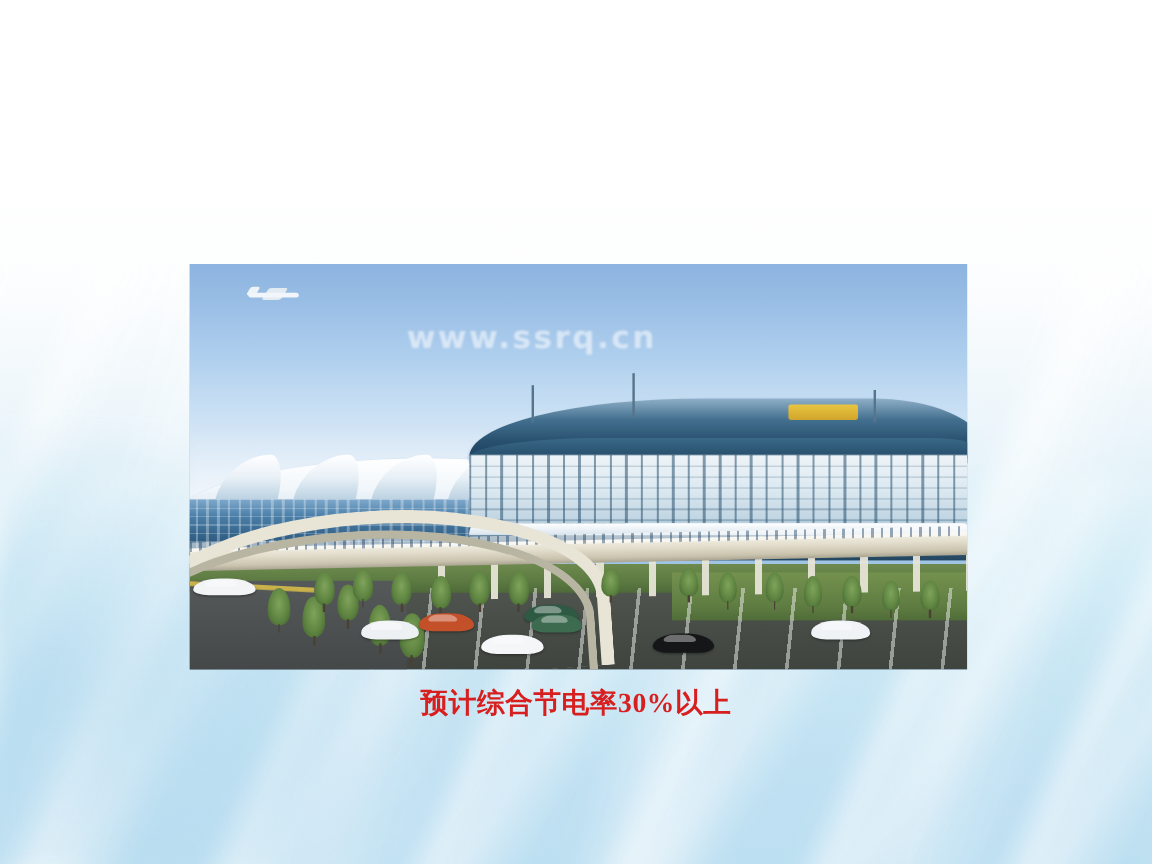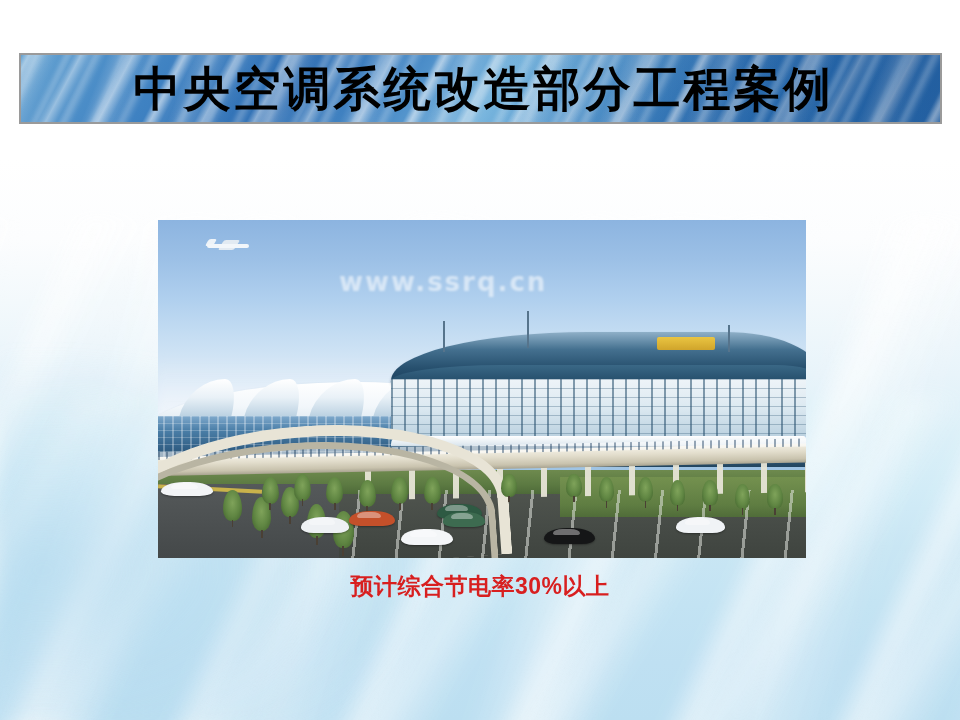--- a/index.html
+++ b/index.html
@@ -527,43 +527,39 @@
     border-radius: 40% 40% 14% 14% / 70% 70% 30% 30%;
   }
 
   
   .caption {
     position: absolute;
     left: 0;
     top: 572px;
     width: 960px;
     text-align: center;
-    font-family: Liberation Sans, sans-serif;
+    font-family: Liberation Serif, serif;
     font-weight: bold;
     font-size: 23px;
     line-height: 28px;
     color: #d81f1f;
     white-space: nowrap;
     letter-spacing: 0.5px;
   }
 </style>
 </head>
 <body>
 
 <div id="slide">
 
   <div class="bg-base"></div>
   <div class="bg-clouds"></div>
   <div class="bg-clouds2"></div>
   <div class="bg-leftwash"></div>
 
-  <div class="title-banner">
-    <div class="streaks"></div>
-    <div class="title-text">中央空调系统改造部分工程案例</div>
-  </div>
 
 
   <div class="photo-frame">
     <div class="photo-inner">
 
       <div class="sky"></div>
       <div class="sky-haze"></div>
 
       <div class="watermark">www.ssrq.cn</div>
 

